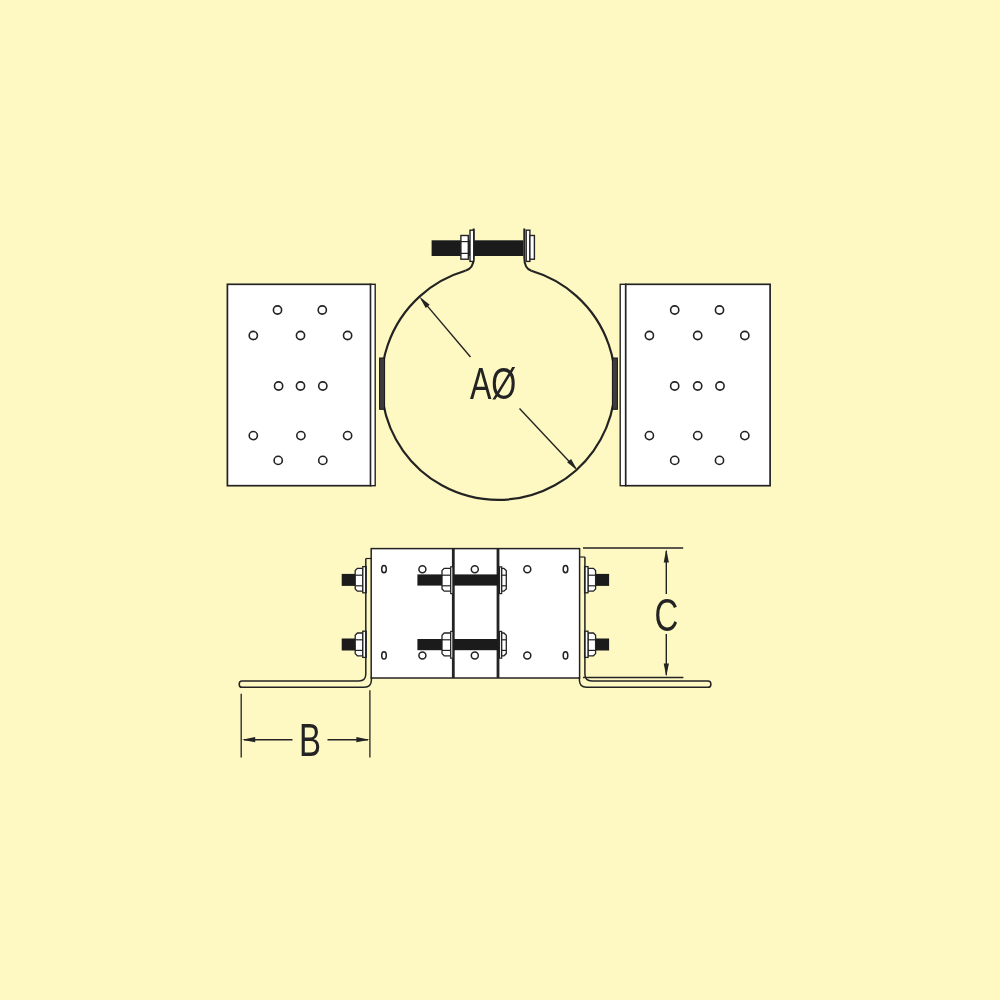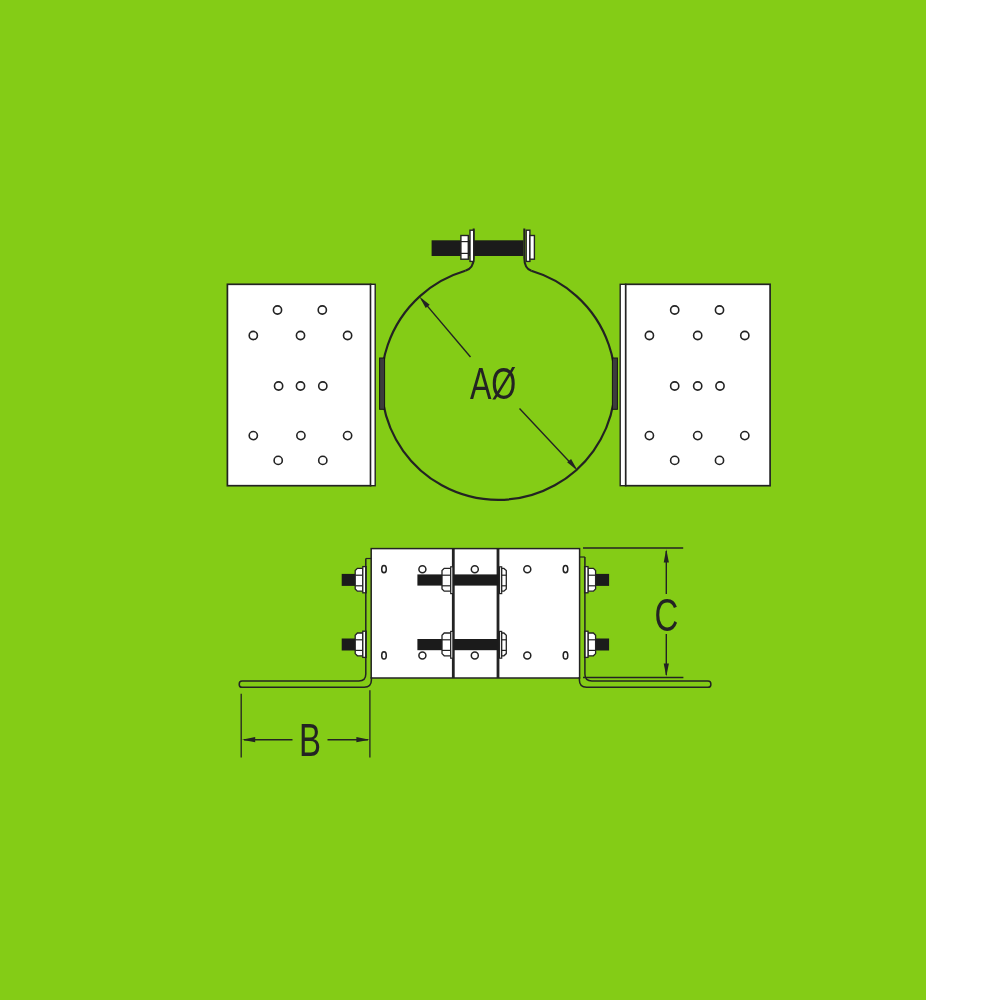--- a/index.html
+++ b/index.html
@@ -1,16 +1,16 @@
 <!DOCTYPE html>
 <html><head>
 <meta charset="utf-8">
 <style>
   html,body{margin:0;padding:0;background:#ffffff;}
-  .page{width:926px;height:1000px;position:relative;background:#84cc16;}
+  .page{width:1000px;height:1000px;position:relative;background:#fef9c3;}
   svg{position:absolute;left:0;top:0;}
   text{font-family:"Liberation Sans",sans-serif;fill:#232323;}
 </style>
 </head>
 <body>
 <div class="page">
 <svg width="1000" height="1000" viewBox="0 0 1000 1000" fill="none" stroke-linecap="butt">
 
 <path d="M465.3,270.8 A116.9,116.9 0 1 0 531.3,270.8" stroke="#232323" stroke-width="2.2"></path>
 

